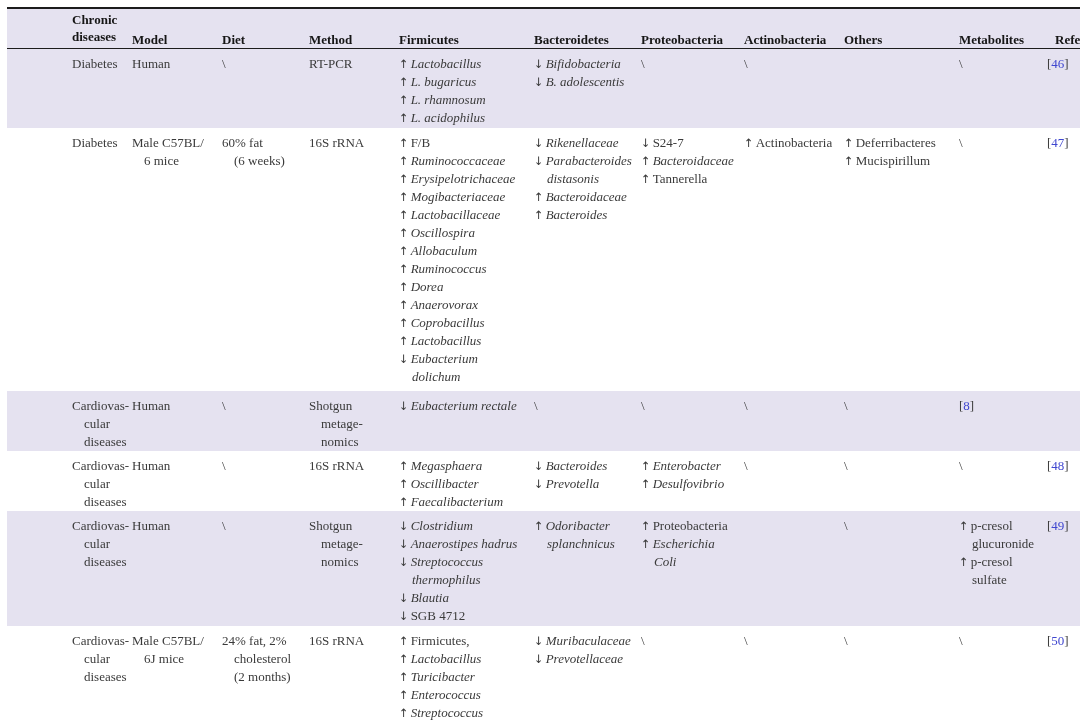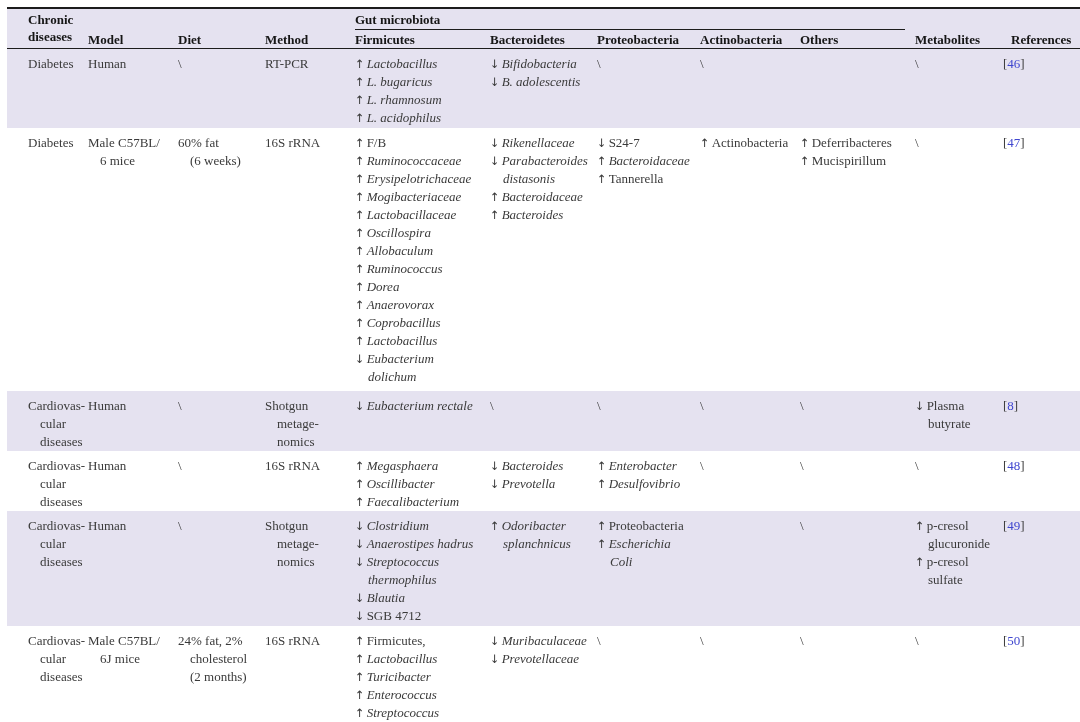--- a/index.html
+++ b/index.html
@@ -15,20 +15,21 @@
     width:1080px;height:722px;overflow:hidden;
     font-family:"Liberation Serif","DejaVu Serif",serif;
     font-size:13px;color:var(--txt);
   }
   .page{width:1080px;height:722px;padding-top:7px;background:#fff;}
   
   .grid{
     display:grid;
     grid-template-columns:81px 90px 87px 90px 135px 107px 103px 100px 115px 88px 77px;
     margin-left:7px;
+    padding-left:44px;
   }
   
   .hdr{
     grid-template-rows:19px 20px;
     background:var(--band);
     border-top:2px solid var(--rule);
     border-bottom:1px solid var(--rule);
     padding-top:2px;
     font-weight:bold;color:var(--head);
     height:42px;
@@ -65,21 +66,20 @@
     </div>
     <div class="hc bot c2">
         <span>Model</span>
       </div>
     <div class="hc bot c3">
         <span>Diet</span>
       </div>
     <div class="hc bot c4">
         <span>Method</span>
       </div>
-    <div class="hc group"><span>Gut microbiota</span></div>
     <div class="hc sub s5">
         <span>Firmicutes</span>
       </div>
     <div class="hc sub s6">
         <span>Bacteroidetes</span>
       </div>
     <div class="hc sub s7">
         <span>Proteobacteria</span>
       </div>
     <div class="hc sub s8">
@@ -210,23 +210,20 @@
         </div>
         <div class="cell taxa">
           <div class="entry"><span>\</span></div>
         </div>
         <div class="cell taxa">
           <div class="entry"><span>\</span></div>
         </div>
         <div class="cell taxa">
           <div class="entry"><span>\</span></div>
         </div>
-        <div class="cell taxa">
-          <div class="entry"><span class="arrow">↓</span><span>Plasma butyrate</span></div>
-        </div>
         <div class="cell ref"><span>[</span><span class="refnum">8</span><span>]</span></div>
       </div>
       <div class="grid row" style="min-height: 60px;">
         <div class="cell lines disease">
           <div>Cardiovas-</div>
           <div class="cont">cular</div>
           <div class="cont">diseases</div>
         </div>
         <div class="cell lines model">
           <div>Human</div>

